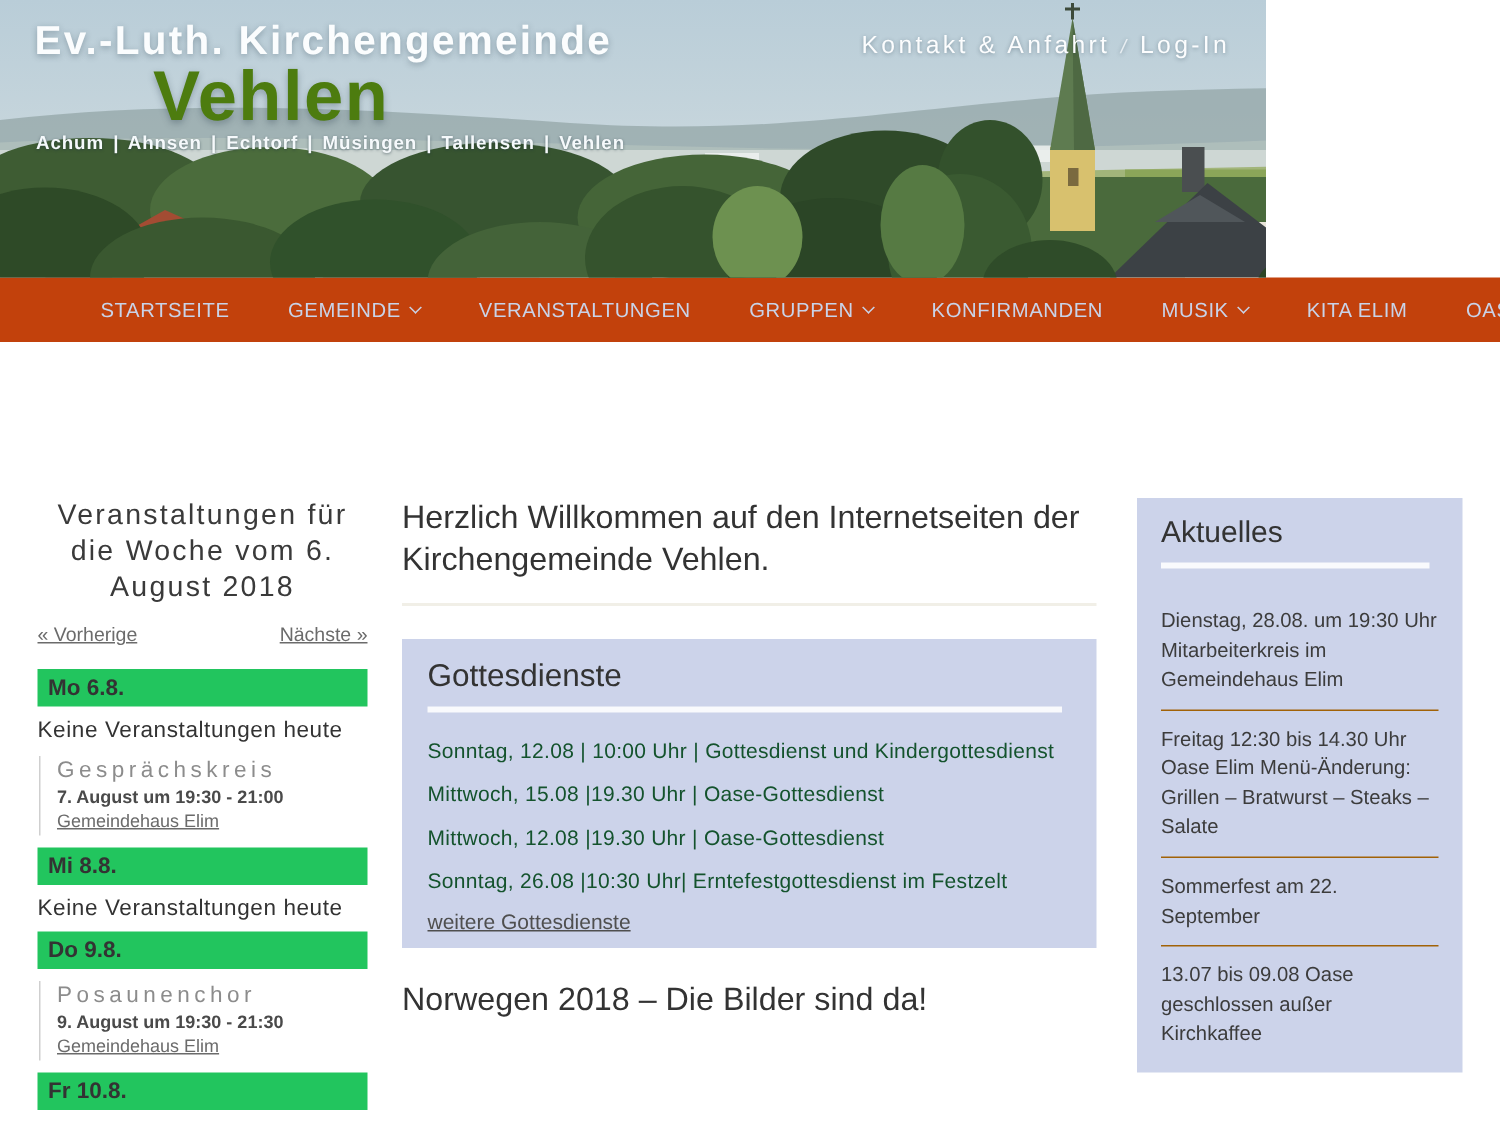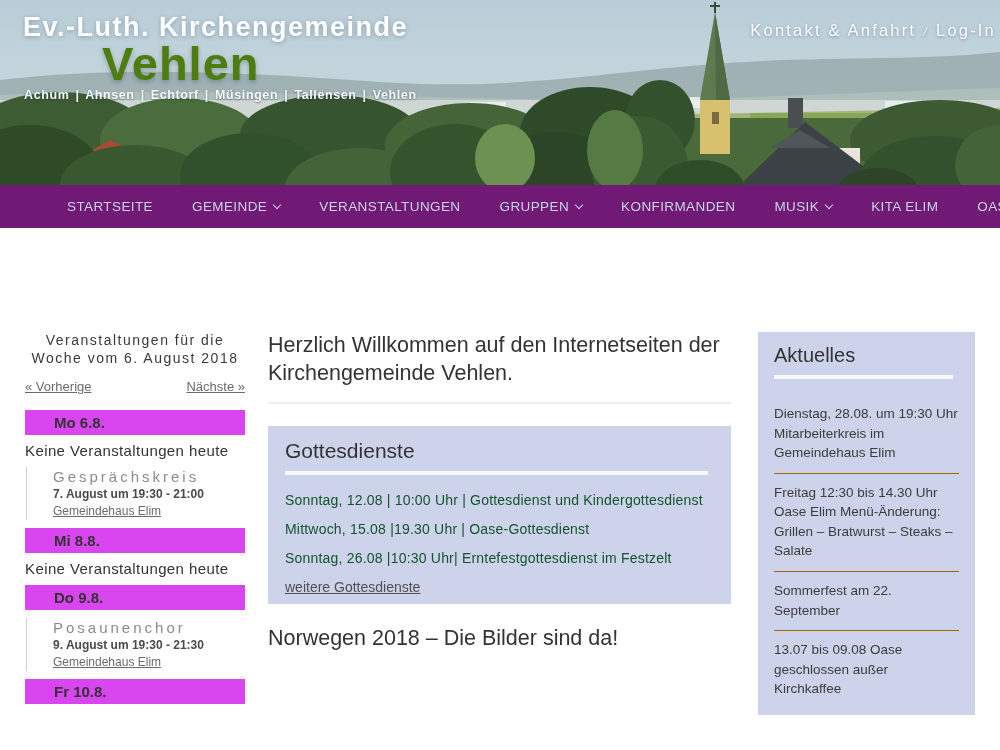--- a/index.html
+++ b/index.html
@@ -3,57 +3,57 @@
 <meta charset="utf-8">
 <style>
   * { box-sizing: border-box; }
   html,body { margin:0; padding:0; background:#fff; }
   body { font-family:"Liberation Sans", sans-serif; }
   a { cursor:pointer; }
 
   .page { position:relative; width:1000px; height:750px; overflow:hidden; background:#fff; }
 
   
-  .hero { position:relative; width:1000px; height:185px; overflow:hidden; }
+  .hero { position:relative; width:844px; height:185px; overflow:hidden; }
   .hero svg { position:absolute; left:0; top:0; display:block; }
   .hero-title1 { position:absolute; left:23px; top:12px; font-size:27px; font-weight:700;
                  color:#fbfdfe; letter-spacing:1.5px; text-shadow:0 1px 4px rgba(40,60,75,.35); }
   .hero-title2 { position:absolute; left:102px; top:36px; font-size:47px; font-weight:700;
                  color:#4d7c0f; letter-spacing:1px; text-shadow:0 2px 5px rgba(40,60,75,.35);text-align:center; }
   .hero-locations { position:absolute; left:24px; top:88px; font-size:12.5px; font-weight:700;
                  color:#f5f9fb; letter-spacing:.6px; word-spacing:2px; text-shadow:0 1px 2px rgba(30,50,60,.55); }
-  .hero-links { position:absolute; right:4px; top:21px; font-size:16.5px; letter-spacing:2.2px;
+  .hero-links { position:absolute; right:24px; top:21px; font-size:16.5px; letter-spacing:2.2px;
                  color:#fff; text-shadow:0 1px 3px rgba(35,55,70,.4); }
   .hero-links a { color:#fcfdfe; text-decoration:none; }
   .hero-links .sep { font-size:13px; color:#e9eff3; margin:0 7px; font-style:italic; }
 
   
-  .nav { height:43px; background:#701a75; display:flex; align-items:center;
+  .nav { height:43px; background:#c2410c; display:flex; align-items:center;
          padding-left:67px; gap:39px; }
   .nav a { color:#c9d3e8; font-size:13.5px; letter-spacing:.4px; text-decoration:none;
            display:inline-flex; align-items:center; white-space:nowrap; }
   .chev { width:6px; height:6px; border-right:1.6px solid #c9d3e8; border-bottom:1.6px solid #c9d3e8;
           transform:rotate(45deg); display:inline-block; margin-left:7px; margin-top:-4px; }
 
   
   .content { display:flex; padding:104px 25px 0; align-items:flex-start; }
   .col-left  { width:220px; margin-right:23px; flex:none; }
   .col-main  { width:463px; margin-right:27px; flex:none; }
   .col-right { width:217px; flex:none; }
 
   .rule { border:none; border-top:2px solid #f1efe7; margin:0; }
 
   
-  .week-title { font-size:14px; color:#3a3a3a; font-weight:400; text-align:center;
+  .week-title { font-size:19px; color:#3a3a3a; font-weight:400; text-align:center;
                 line-height:1.25; letter-spacing:1.5px; margin:0 0 12px; }
   .pager { display:flex; justify-content:space-between; font-size:13px; margin-bottom:16px; }
   .pager a { color:#6b6b6b; text-decoration:underline; }
-  .day-bar { background:#d946ef; padding:4px 29px; font-weight:700; font-size:15px; color:#333; }
+  .day-bar { background:#22c55e; padding:4px 7px; font-weight:700; font-size:15px; color:#333; }
   .day-note { font-size:15px; color:#333; letter-spacing:.4px; margin:7px 0; line-height:1.15; }
-  .event { border-left:1px solid #cfcfcf; margin:8px 0 8px 1px; padding:1px 0 1px 26px; }
+  .event { border-left:1px solid #cfcfcf; margin:8px 0 8px 1px; padding:1px 0 1px 11px; }
   .event-title { font-size:15px; letter-spacing:3px; color:#8c8c8c; text-decoration:none; display:block; }
   .event-time { font-size:12px; font-weight:700; color:#4a4a4a; margin-top:2px; }
   .event-loc { font-size:12px; color:#6b6b6b; text-decoration:underline; }
 
   
   .welcome { font-size:21.5px; color:#333; font-weight:400; line-height:1.3; margin:0 0 14px; }
   .gd-box { background:#ccd3ea; padding:13px 17px 8px; margin-top:22px; }
   .panel-title { font-size:21px; color:#333; font-weight:400; margin:0 0 8px; }
   .white-rule { height:4px; background:rgba(255,255,255,.88); margin:0 6px 16px 0; }
   .gd-entry { font-size:14px; font-weight:400; color:#14532d; margin:0 0 10px; line-height:1.35; letter-spacing:.2px; }
@@ -212,20 +212,21 @@
 
     <main class="col-main">
       <h1 class="welcome">Herzlich Willkommen auf den Internetseiten der Kirchengemeinde Vehlen.</h1>
       <hr class="rule">
 
       <section class="gd-box">
         <h2 class="panel-title">Gottesdienste</h2>
         <div class="white-rule"></div>
         <p class="gd-entry">Sonntag, 12.08 | 10:00 Uhr | Gottesdienst und Kindergottesdienst</p>
         <p class="gd-entry">Mittwoch, 15.08 |19.30 Uhr | Oase-Gottesdienst</p>
+        <p class="gd-entry">Mittwoch, 12.08 |19.30 Uhr | Oase-Gottesdienst</p>
         <p class="gd-entry">Sonntag, 26.08 |10:30 Uhr| Erntefestgottesdienst im Festzelt</p>
         <a class="gd-more">weitere Gottesdienste</a>
       </section>
 
       <h2 class="norwegen-title">Norwegen 2018 – Die Bilder sind da!</h2>
 
     </main>
 
     <aside class="col-right">
       <section class="akt-box">

